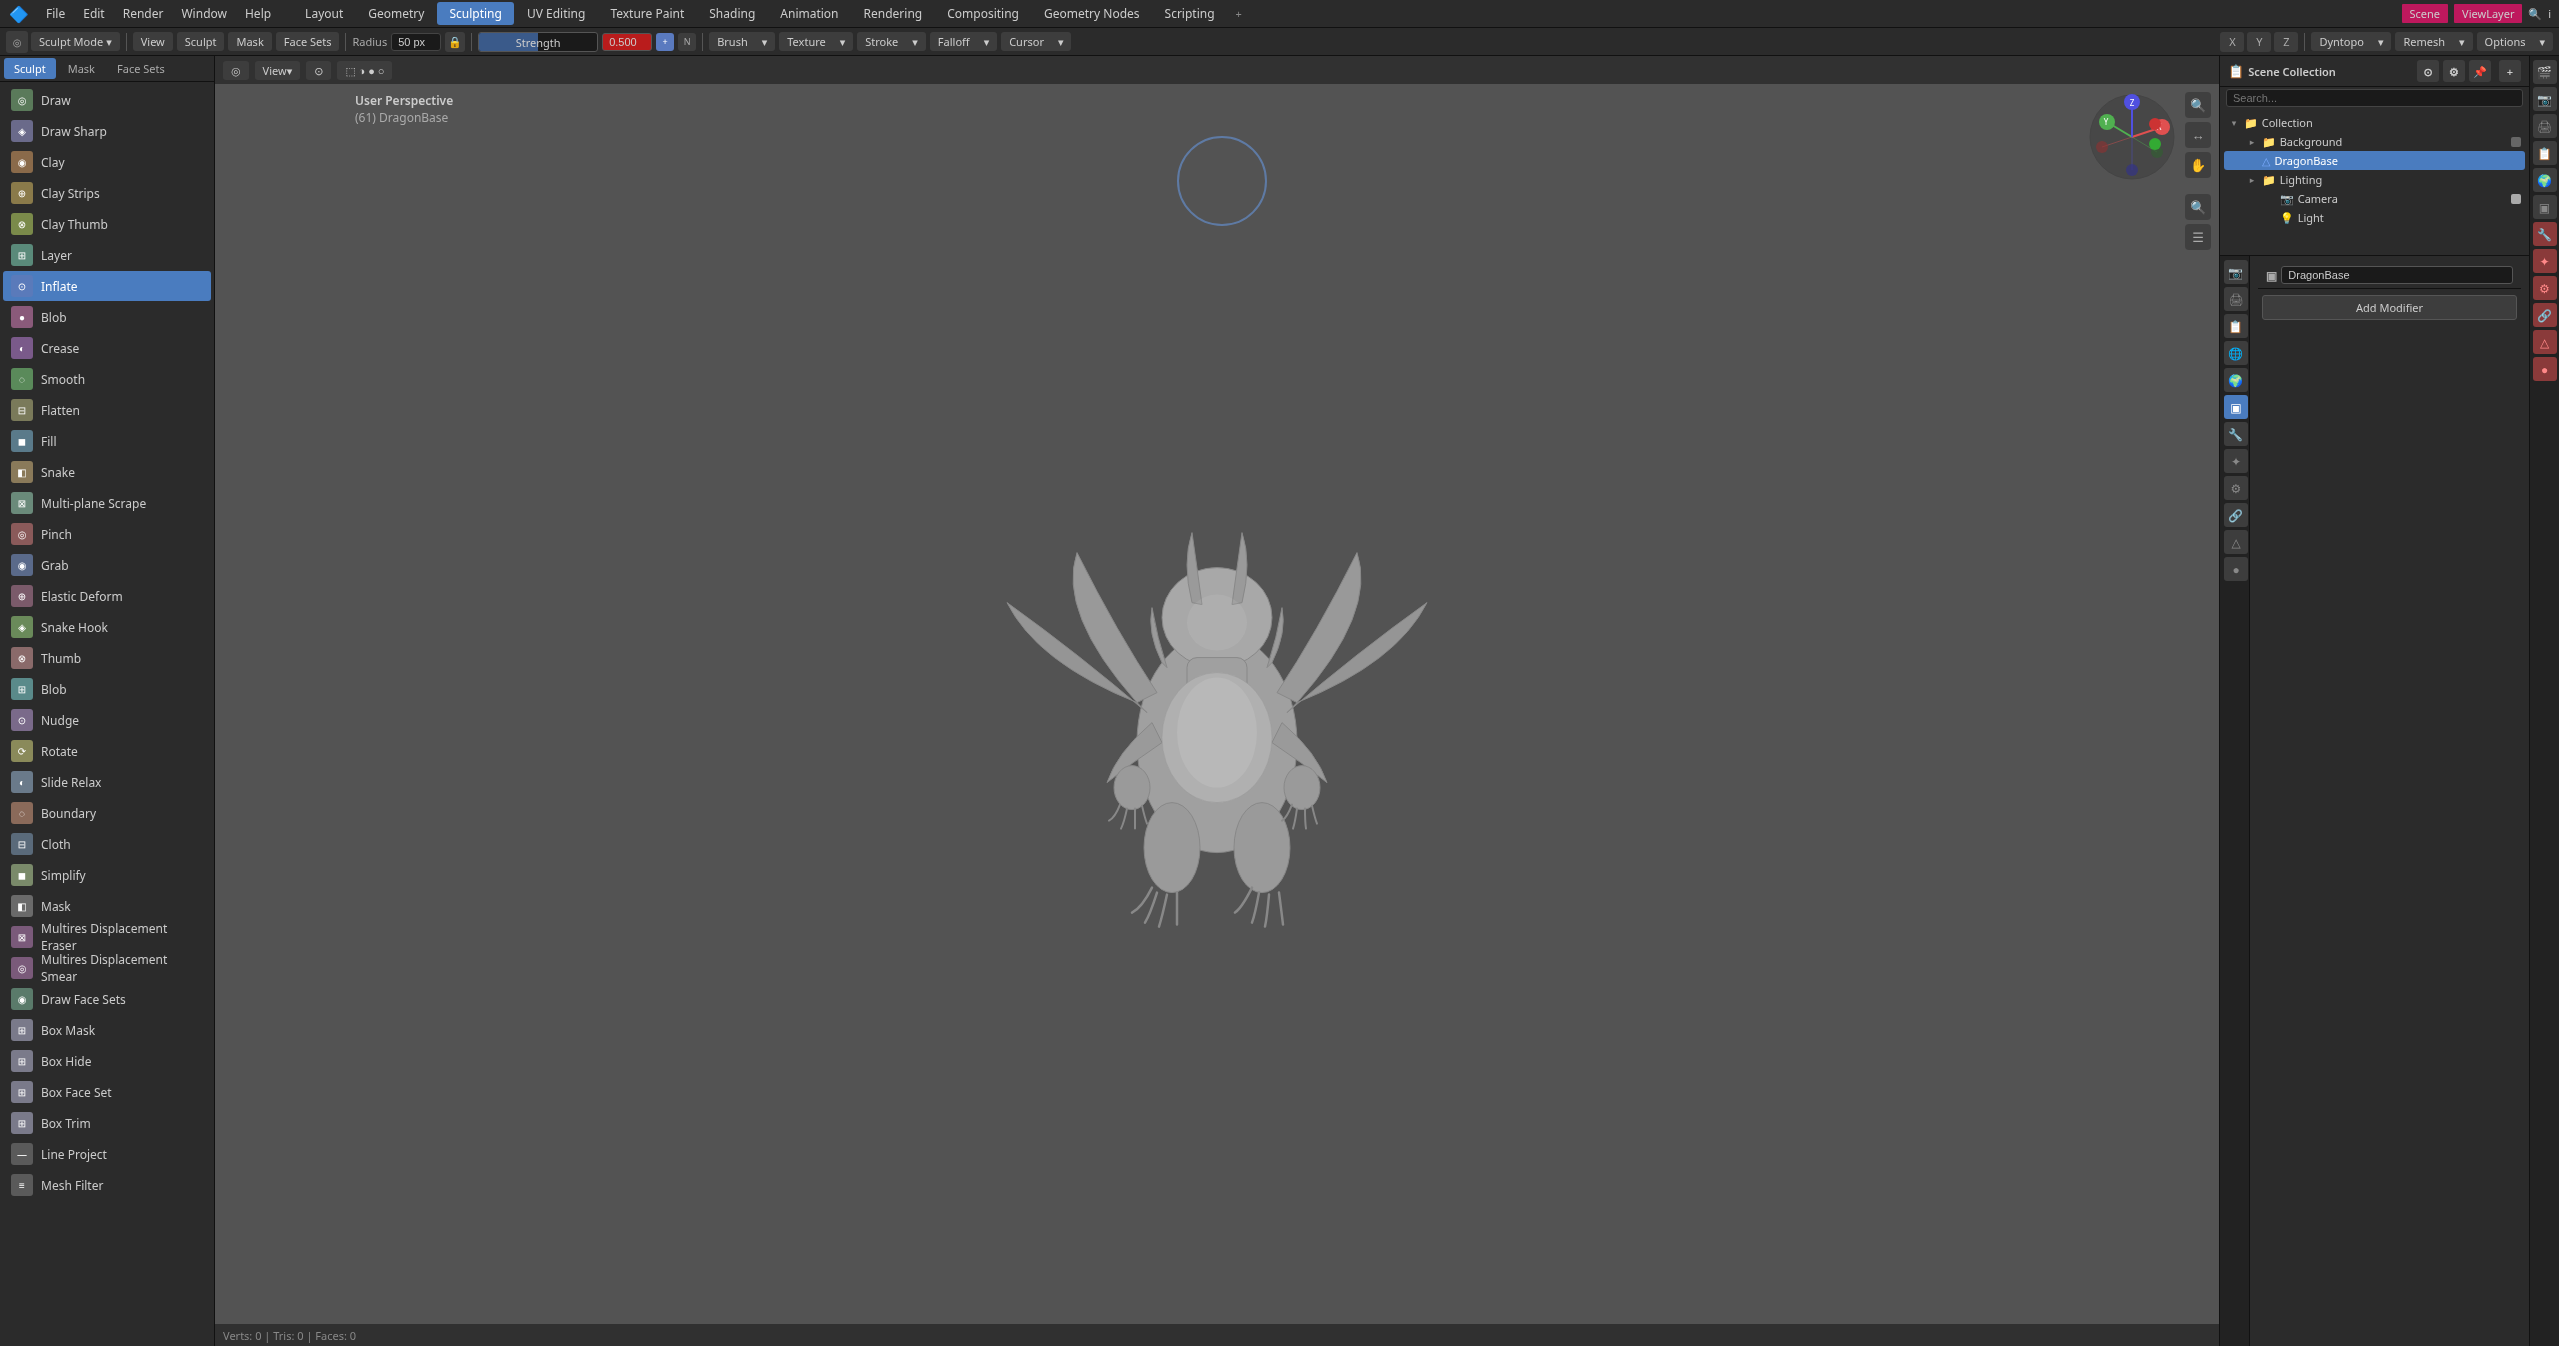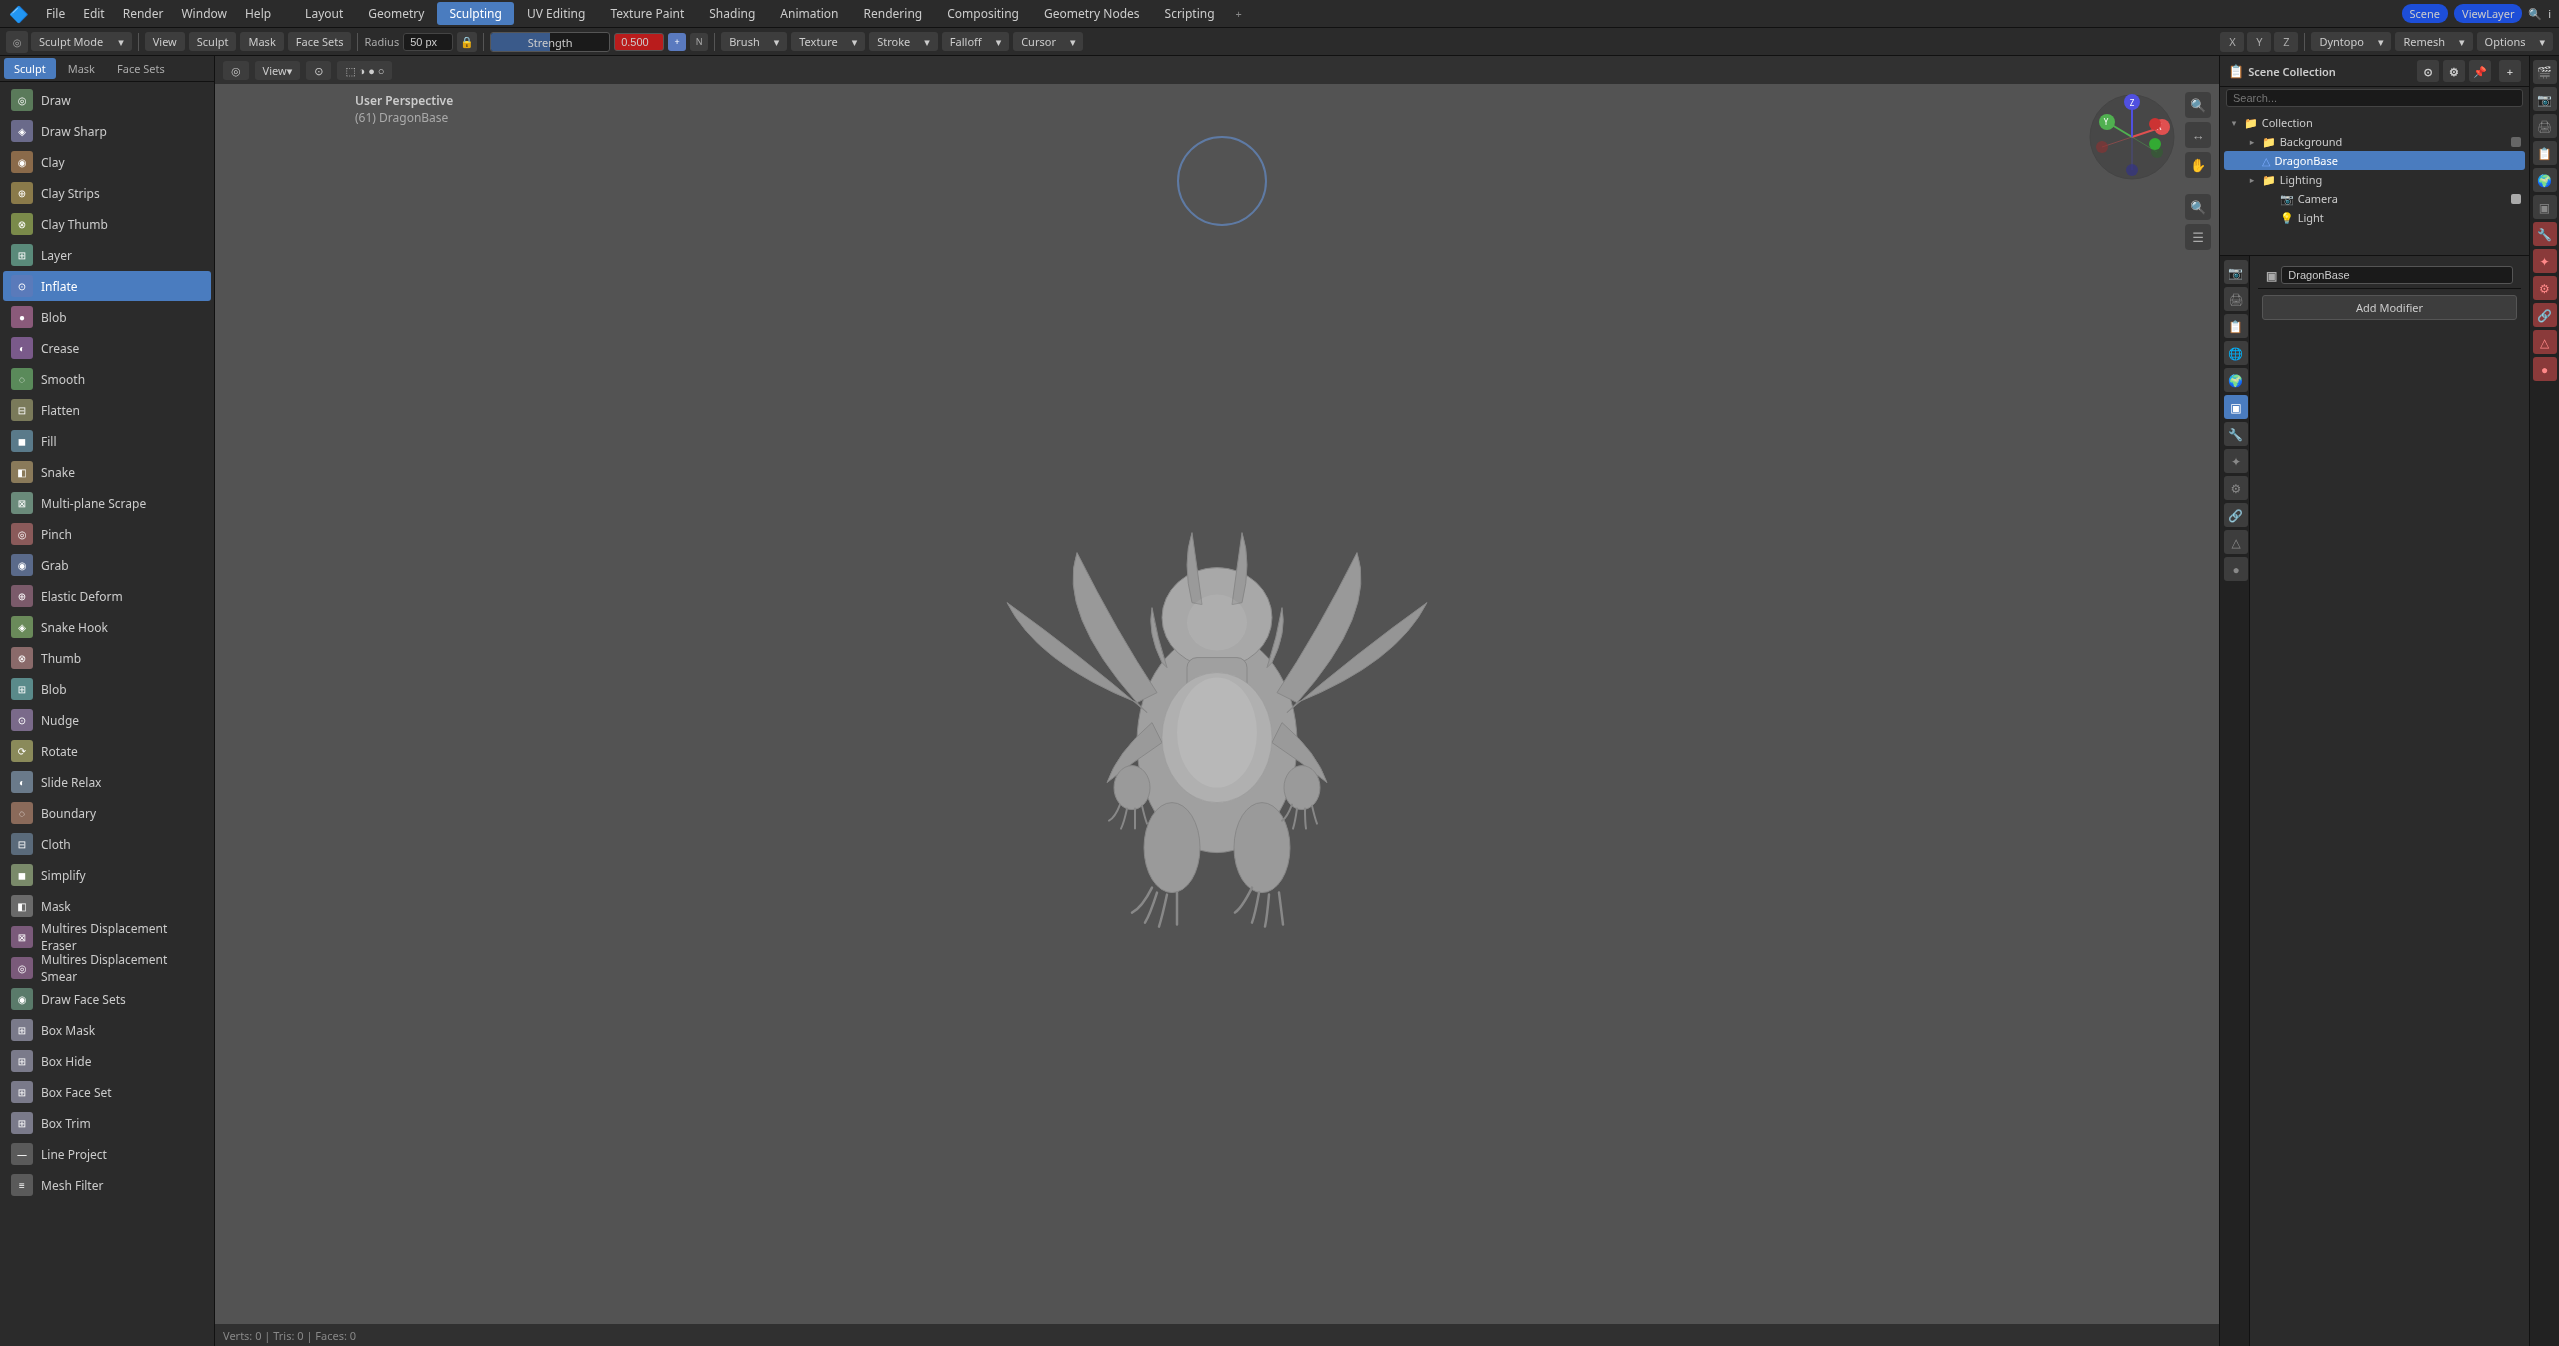--- a/index.html
+++ b/index.html
@@ -84,21 +84,21 @@
     }
     .tool-btn {
       padding: 2px 8px;
       background: #3d3d3d;
       border-radius: 3px;
       cursor: pointer;
       font-size: 11px;
       color: #ccc;
       display: flex;
       align-items: center;
-      gap: 15px;
+      gap: 3px;
     }
     .tool-input {
       background: #1a1a1a;
       border: 1px solid #444;
       border-radius: 3px;
       color: #ccc;
       padding: 2px 6px;
       font-size: 11px;
       width: 50px;
     }
@@ -514,22 +514,22 @@
     .scene-info {
       display: flex;
       align-items: center;
       gap: 6px;
       margin-left: auto;
       font-size: 11px;
       color: #ccc;
     }
     .scene-dropdown {
       padding: 2px 8px;
-      background: #1d4ed8;
-      border-radius: 9px;
+      background: #be185d;
+      border-radius: 1px;
       cursor: pointer;
     }
   </style>
 </head>
 <body>
 
 <div id="top-menu">
   <div class="blender-logo">🔷</div>
   <div class="menu-item">File</div>
   <div class="menu-item">Edit</div>

